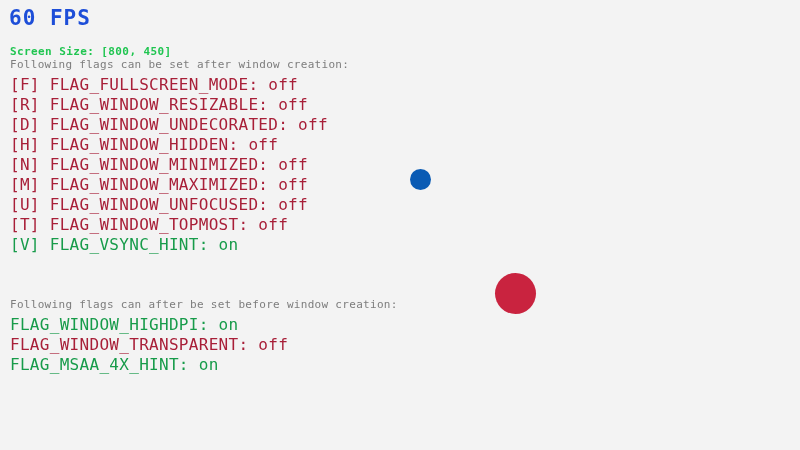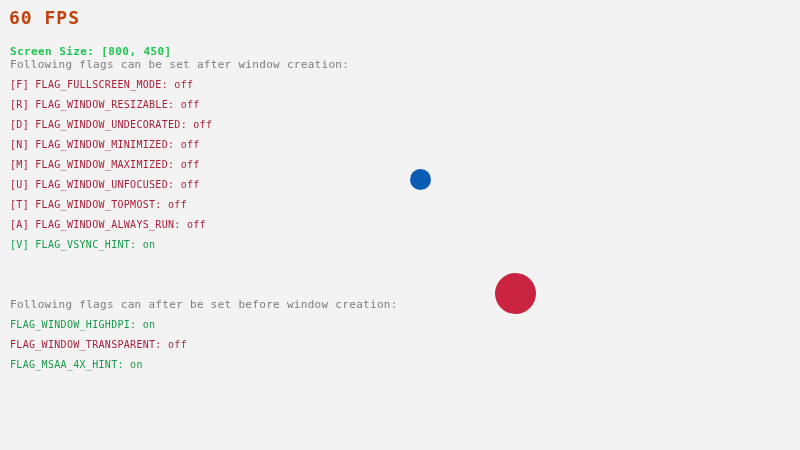--- a/index.html
+++ b/index.html
@@ -20,24 +20,24 @@
     width: 800px;
     height: 450px;
   }
 
   
   .fps-counter {
     position: absolute;
     left: 9px;
     top: 5px;
     font-family: "DejaVu Sans Mono", "Liberation Mono", monospace;
-    font-size: 18px;
+    font-size: 21px;
     font-weight: bold;
     letter-spacing: 1px;
-    color: #c2410c;
+    color: #1d4ed8;
     line-height: 26px;
     white-space: pre;
   }
 
   
   .screen-size {
     position: absolute;
     left: 10px;
     top: 37px;
     font-size: 11px;
@@ -65,21 +65,21 @@
   
   .flag-list {
     position: absolute;
     left: 10px;
   }
   .flag-list.after-list  { top: 78px; }
   .flag-list.before-list { top: 318px; }
 
   .flag-row {
     height: 20px;
-    font-size: 10px;
+    font-size: 16px;
     letter-spacing: 0.3px;
     line-height: 13px;
     white-space: pre;
   }
   .flag-row .flag-text { white-space: pre; }
 
   .state-off { color: #a81f38; }
   .state-on  { color: #179b4a; }
 
   
@@ -110,25 +110,25 @@
   <div class="fps-counter">60 FPS</div>
 
   <div class="screen-size">Screen Size: [800, 450]</div>
 
   <div class="section-heading after-creation">Following flags can be set after window creation:</div>
 
   <div class="flag-list after-list">
       <div class="flag-row"><span class="flag-text state-off">[F] FLAG_FULLSCREEN_MODE: off</span></div>
       <div class="flag-row"><span class="flag-text state-off">[R] FLAG_WINDOW_RESIZABLE: off</span></div>
       <div class="flag-row"><span class="flag-text state-off">[D] FLAG_WINDOW_UNDECORATED: off</span></div>
+      <div class="flag-row"><span class="flag-text state-off">[H] FLAG_WINDOW_HIDDEN: off</span></div>
       <div class="flag-row"><span class="flag-text state-off">[N] FLAG_WINDOW_MINIMIZED: off</span></div>
       <div class="flag-row"><span class="flag-text state-off">[M] FLAG_WINDOW_MAXIMIZED: off</span></div>
       <div class="flag-row"><span class="flag-text state-off">[U] FLAG_WINDOW_UNFOCUSED: off</span></div>
       <div class="flag-row"><span class="flag-text state-off">[T] FLAG_WINDOW_TOPMOST: off</span></div>
-      <div class="flag-row"><span class="flag-text state-off">[A] FLAG_WINDOW_ALWAYS_RUN: off</span></div>
       <div class="flag-row"><span class="flag-text state-on">[V] FLAG_VSYNC_HINT: on</span></div>
     </div>
 
   <div class="section-heading before-creation">Following flags can after be set before window creation:</div>
 
   <div class="flag-list before-list">
       <div class="flag-row"><span class="flag-text state-on">FLAG_WINDOW_HIGHDPI: on</span></div>
       <div class="flag-row"><span class="flag-text state-off">FLAG_WINDOW_TRANSPARENT: off</span></div>
       <div class="flag-row"><span class="flag-text state-on">FLAG_MSAA_4X_HINT: on</span></div>
     </div>

